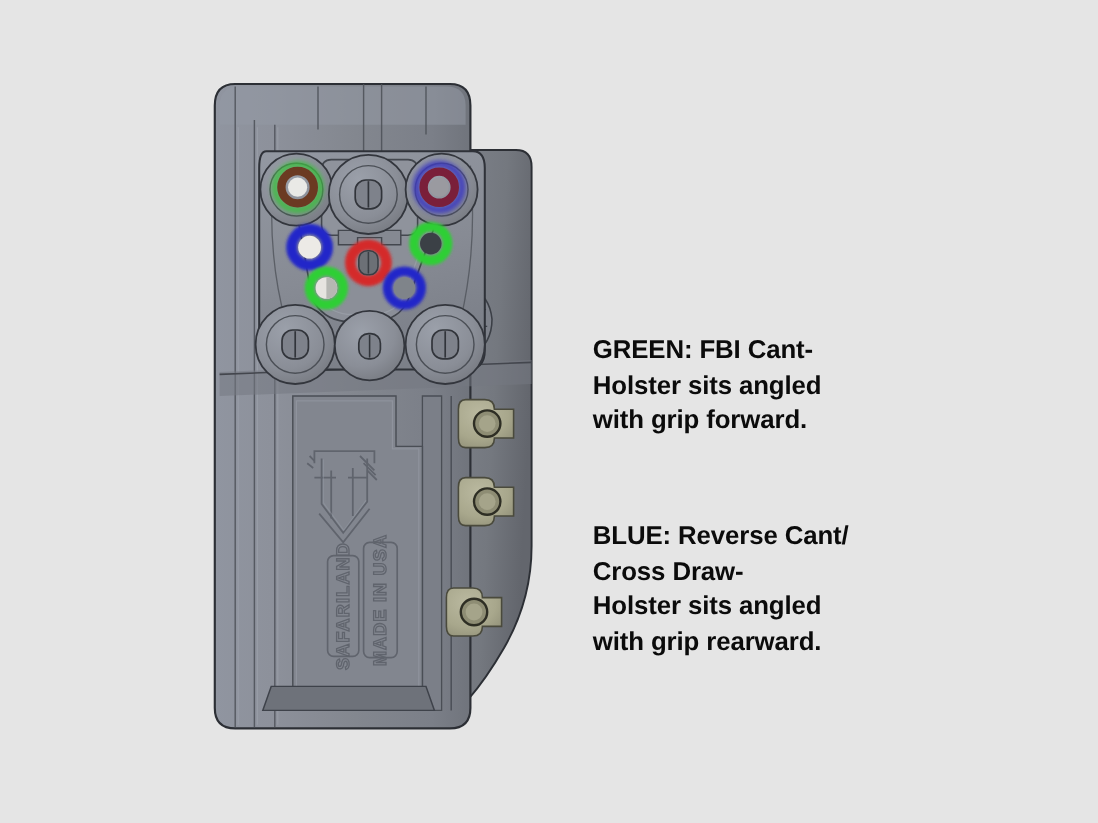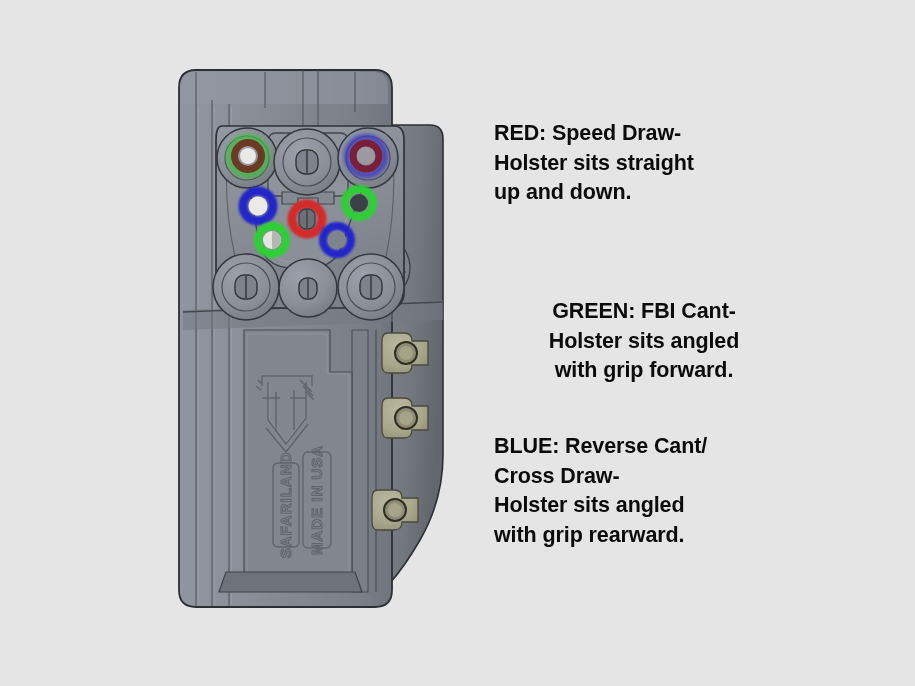--- a/index.html
+++ b/index.html
@@ -41,21 +41,21 @@
     width: 300px;
     color: #0b0b0b;
     font-weight: bold;
     font-size: 21.5px;
     line-height: 29.5px;
     letter-spacing: -0.1px;
     white-space: pre-line;
     font-family: "Liberation Sans", sans-serif;
   }
   #ann-red   { top: 119px; }
-  #ann-green { top: 297px; text-align: center; }
+  #ann-green { top: 277px; }
   #ann-blue  { top: 432px; }
 </style>
 </head>
 <body>
 
 <div id="stage">
 
   <svg id="illustration" viewBox="0 0 480 686" xmlns="http://www.w3.org/2000/svg">
     <defs>
       <linearGradient id="bodyGrad" x1="0" y1="0" x2="1" y2="0">
@@ -271,23 +271,20 @@
       </g>
       <g>
         <path d="M378 490 L394 490 Q402 490 402 498 L418 498 L418 522 L402 522 Q402 530 394 530 L378 530 Q372 530 372 522 L372 498 Q372 490 378 490 Z" fill="url(#hwGrad)" stroke="#4a4a3c" stroke-width="1.3"></path>
         <circle cx="395" cy="510" r="11" fill="#8e8d74" stroke="#2e2e24" stroke-width="2"></circle>
         <circle cx="395" cy="510" r="7" fill="#a5a48a"></circle>
       </g>
     </g>
   </svg>
 
   <div id="annotations">
-    <div class="ann-block" id="ann-red">RED: Speed Draw-
-Holster sits straight
-up and down.</div>
     <div class="ann-block" id="ann-green">GREEN: FBI Cant-
 Holster sits angled
 with grip forward.</div>
     <div class="ann-block" id="ann-blue">BLUE: Reverse Cant/
 Cross Draw-
 Holster sits angled
 with grip rearward.</div>
   </div>
 
 </div>

